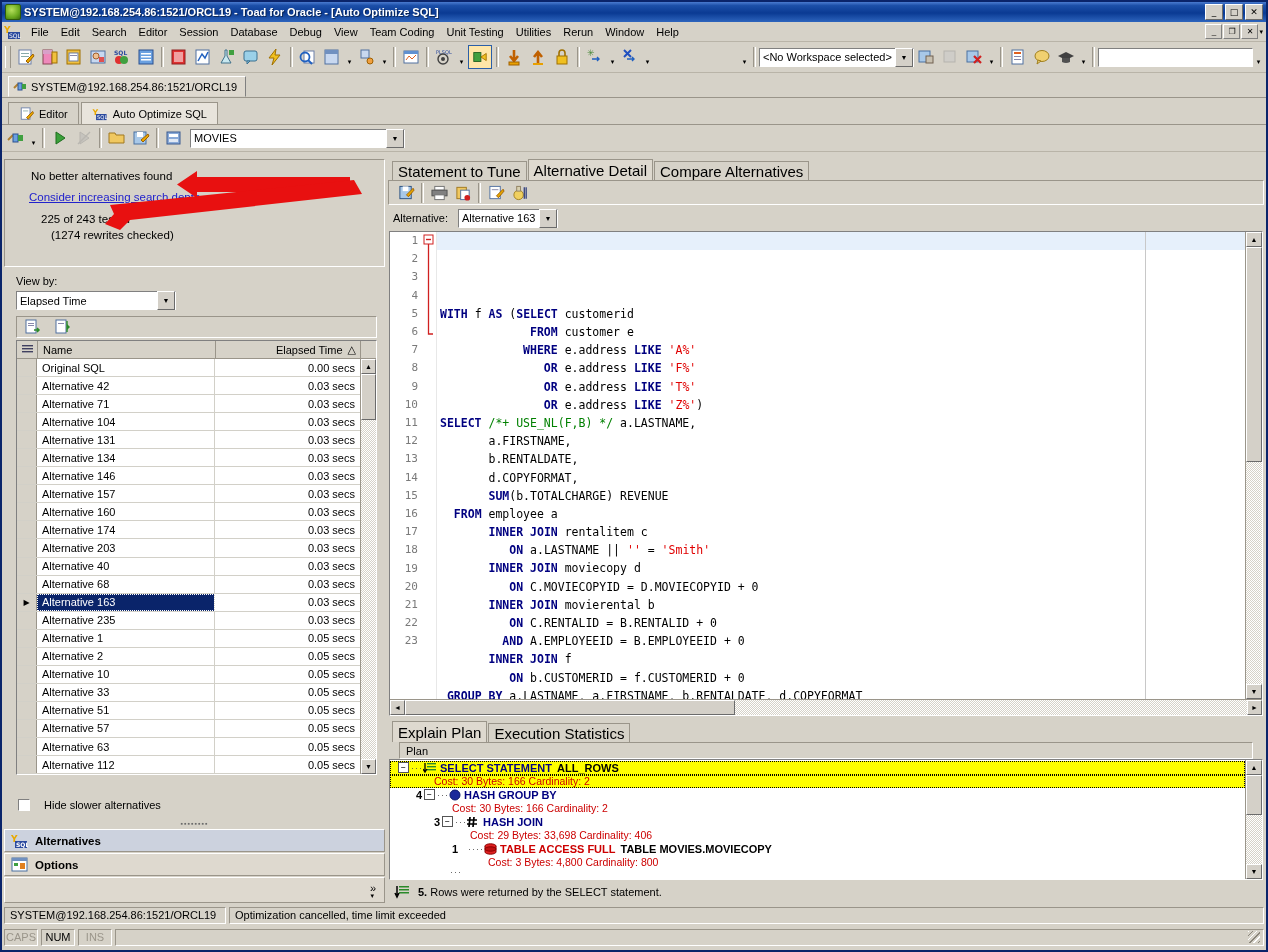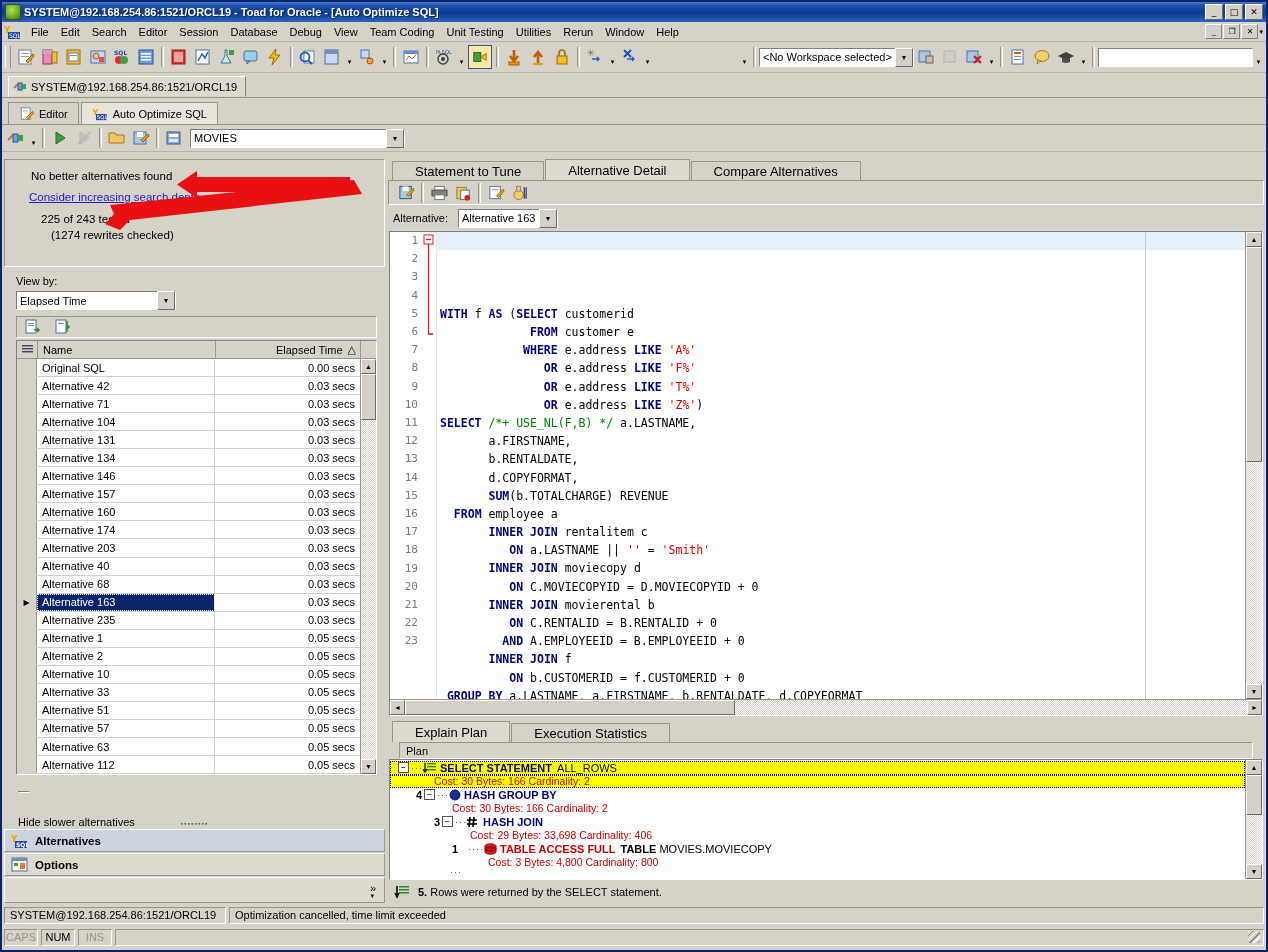--- a/index.html
+++ b/index.html
@@ -112,36 +112,36 @@
   .gr-name{flex:1;border-right:1px solid #d2d0c8;display:flex;align-items:center;padding-left:5px;font-size:11px;box-sizing:border-box;}
   .gr-time{width:140px;display:flex;align-items:center;justify-content:flex-end;padding-right:5px;font-size:11px;}
   .grow.sel .gr-name{background:#0a246a;color:#fff;outline:1px dotted #fff;outline-offset:-1px;}
   .gsb{width:15px;background:#d6d2c8;border-left:1px solid #9a958a;display:flex;flex-direction:column;}
   .sb-arrow{height:15px;background:#d4d0c8;border:1px solid;border-color:#fff #6b6b6b #6b6b6b #fff;
     display:flex;align-items:center;justify-content:center;font-size:7px;box-sizing:border-box;}
   .sb-thumb{height:46px;background:#d4d0c8;border:1px solid;border-color:#fff #6b6b6b #6b6b6b #fff;box-sizing:border-box;}
   .sb-track{flex:1;background-image:linear-gradient(45deg,#fff 25%,#d6d2c8 25%,#d6d2c8 50%,#fff 50%,#fff 75%,#d6d2c8 75%);
     background-size:2px 2px;}
 
-  .hidecheck{height:28px;display:flex;align-items:flex-start;padding-left:14px;gap:23px;flex-direction:column;}
+  .hidecheck{height:28px;display:flex;align-items:center;padding-left:14px;gap:14px;}
   .cbox{width:12px;height:12px;background:#fff;border:1px solid;border-color:#808080 #fff #fff #808080;box-sizing:border-box;}
 
   .dragdots{height:9px;display:flex;align-items:center;justify-content:center;letter-spacing:1px;
     font-size:7px;color:#6b6b6b;}
   .navbtn{height:23px;background:#ccd2de;border:1px solid;border-color:#fff #9a958a #9a958a #fff;
     display:flex;align-items:center;gap:7px;padding-left:6px;font-weight:bold;font-size:11.5px;box-sizing:border-box;margin-top:1px;}
   .navbtn.plain{background:#ded9cf;}
   .navrest{flex:0 0 26px;background:#ded9cf;border:1px solid;border-color:#fff #9a958a #9a958a #fff;
     position:relative;margin-top:1px;box-sizing:border-box;}
   .navrest .chev{position:absolute;right:8px;top:4px;font-size:11px;}
   .navrest .chev2{position:absolute;right:10px;top:14px;font-size:7px;}
 
   
   .rtabs{height:21px;display:flex;align-items:flex-end;padding-left:4px;}
-  .rtab{height:18px;padding:0 22px;font-size:13px;display:flex;align-items:center;
+  .rtab{height:18px;padding:0 5px;font-size:15px;display:flex;align-items:center;
     background:#d6d2c8;border:1px solid #9a958a;border-bottom:none;margin-right:1px;}
   .rtab.active{height:20px;background:#ded9cf;font-weight:normal;}
   .rtb{height:25px;background:#d6d2c8;border:1px solid;border-color:#9a958a #fff #fff #9a958a;
     display:flex;align-items:center;padding-left:5px;box-sizing:border-box;}
   .altrow{height:26px;display:flex;align-items:center;gap:10px;padding-left:5px;}
   .alt-sel{width:100px;height:19px;background:#fff;border:1px solid;
     border-color:#808080 #fff #fff #808080;display:flex;align-items:center;font-size:11px;
     padding-left:3px;box-sizing:border-box;}
 
   
@@ -175,21 +175,21 @@
     margin:0 1px;overflow:hidden;position:relative;box-sizing:border-box;display:flex;}
   .plantree{flex:1;padding-top:1px;}
   .pl-row{height:13.5px;display:flex;align-items:center;font-size:11px;white-space:nowrap;}
   .pl-row.sel{background:#ffff00;outline:1px dotted #000;outline-offset:-1px;}
   .pl-num{width:26px;text-align:right;font-weight:bold;font-size:11px;}
   .pl-exp{width:9px;height:9px;border:1px solid #555;background:#fff;display:inline-flex;
     align-items:center;justify-content:center;font-size:8px;line-height:1;margin:0 2px;font-family:"DejaVu Sans Mono",monospace;}
   .pl-dots{color:#555;letter-spacing:1px;font-size:9px;}
   .pl-op{font-weight:bold;color:#000080;}
   .pl-op.red{color:#cc0000;}
-  .pl-sub{color:#000;font-weight:normal;}
+  .pl-sub{color:#000;font-weight:bold;}
   .pl-cost{color:#cc0000;font-size:10.5px;}
   .planfoot{height:23px;background:#d6d2c8;display:flex;align-items:center;gap:8px;padding-left:6px;font-size:11px;}
 
   
   .statusbar{position:absolute;left:2px;right:2px;bottom:2px;height:45px;background:#d6d2c8;}
   .sb-row1{height:18px;display:flex;align-items:center;gap:3px;padding-top:3px;}
   .sb-cell{height:17px;background:#d6d2c8;border:1px solid;border-color:#9a958a #fff #fff #9a958a;
     display:flex;align-items:center;padding:0 5px;font-size:11px;box-sizing:border-box;}
   .sb-row2{height:18px;display:flex;align-items:center;gap:3px;margin-top:4px;}
   .sb-small{width:34px;height:17px;background:#d6d2c8;border:1px solid;border-color:#9a958a #fff #fff #9a958a;

